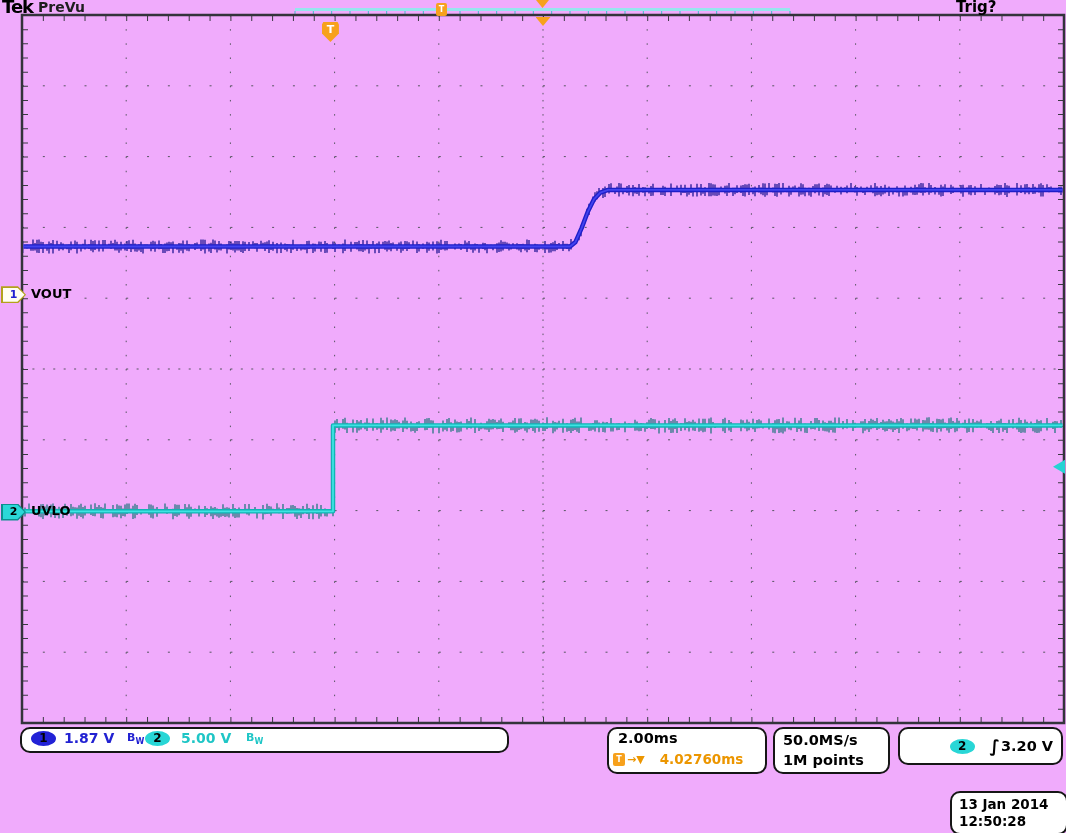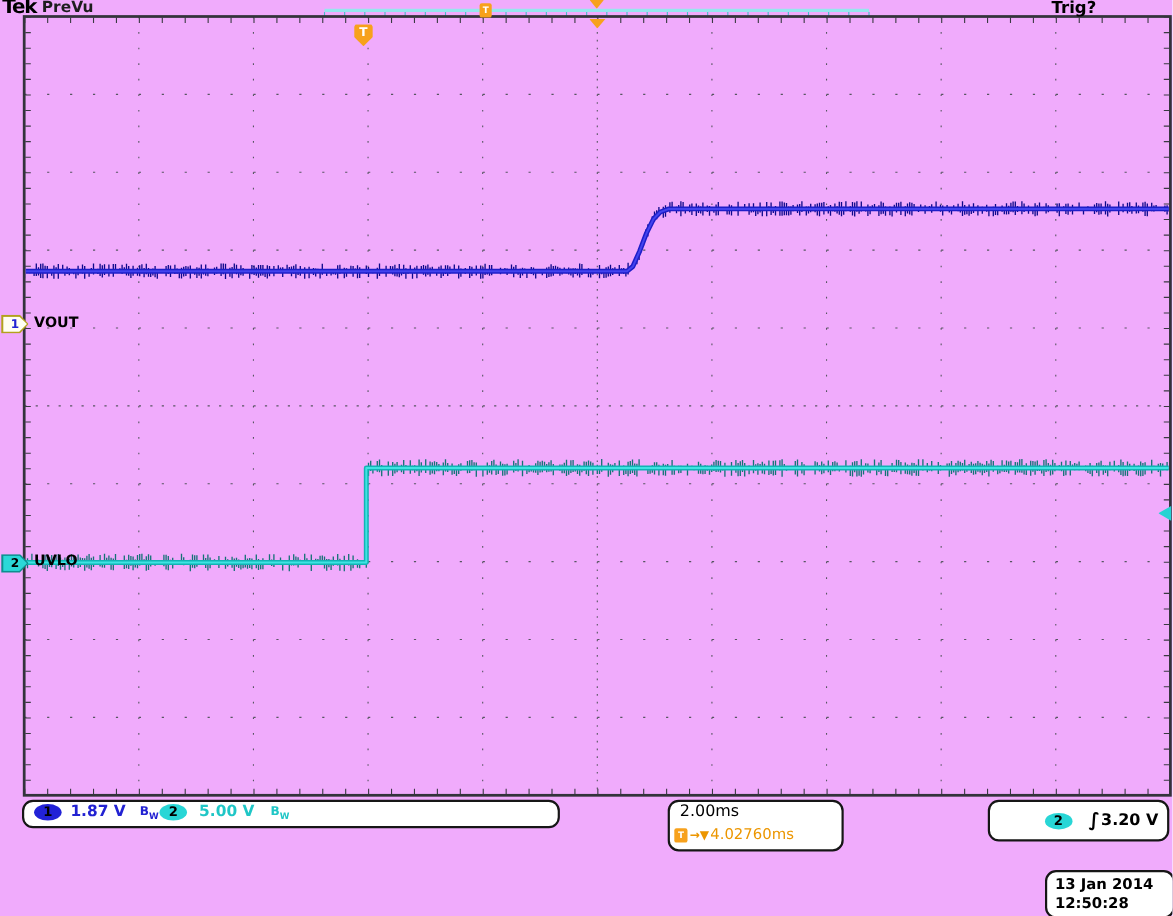--- a/index.html
+++ b/index.html
@@ -38,24 +38,24 @@
   #box-acq{left:773px;top:727px;width:113px;height:43px}
   #box-trig{left:898px;top:727px;width:165px;height:38px;display:flex;align-items:center;justify-content:flex-end;padding-right:8px;box-sizing:border-box}
   #box-date{left:950px;top:791px;width:114px;height:40px}
   .ell{position:absolute;width:25px;height:15px;border-radius:50%;text-align:center;
        font-size:12px;font-weight:bold;color:#000;line-height:15px}
   .ell.static{position:static;flex:0 0 auto}
   .scale{position:absolute;top:1px;font-size:14px;font-weight:bold}
   .bw{position:absolute;top:2px;font-weight:bold;font-size:11px}
   .bw sub{font-size:8px}
   .c1{color:#2222d2}.c2{color:#1fc6c6}
-  #time-per-div{position:absolute;left:9px;top:1px;font-size:14.5px;font-weight:normal;color:#000}
+  #time-per-div{position:absolute;left:9px;top:1px;font-size:14.5px;font-weight:bold;color:#000}
   #delay-row{position:absolute;left:4px;top:22px;display:flex;align-items:center}
   #delay-arrow{color:#ec9600;font-size:11px;font-weight:bold;margin-left:2px}
-  #delay-value{color:#ec9600;font-size:13.5px;font-weight:normal;margin-left:1px}
+  #delay-value{color:#ec9600;font-size:13.5px;font-weight:bold;margin-left:15px}
   .acq-line{padding-left:8px;font-size:14.5px;font-weight:bold;color:#000;line-height:20px}
   #slope-icon{font-size:17px;font-weight:bold;font-style:italic;color:#000;margin-left:15px}
   #trig-level{font-size:14.5px;font-weight:bold;color:#000;margin-left:1px}
   .date-line{padding-left:7px;font-size:13.5px;font-weight:bold;color:#000;line-height:17px}
   #box-date .date-line:first-child{padding-top:3px}
 </style>
 </head>
 <body>
 
 <div id="scope">
@@ -166,20 +166,24 @@
 
   <div class="box" id="box-horiz">
     <div id="time-per-div">2.00ms</div>
     <div id="delay-row">
       <div class="t-square" style="width:12px">T</div>
       <span id="delay-arrow">→▼</span>
       <span id="delay-value">4.02760ms</span>
     </div>
   </div>
 
+  <div class="box" id="box-acq">
+    <div class="acq-line" style="padding-top:1px">50.0MS/s</div>
+    <div class="acq-line">1M points</div>
+  </div>
 
   <div class="box" id="box-trig">
     <div class="ell static" style="background:#28d6d6">2</div>
     <span id="slope-icon">∫</span>
     <span id="trig-level">3.20 V</span>
   </div>
 
   <div class="box" id="box-date">
     <div class="date-line">13 Jan 2014</div>
     <div class="date-line">12:50:28</div>

